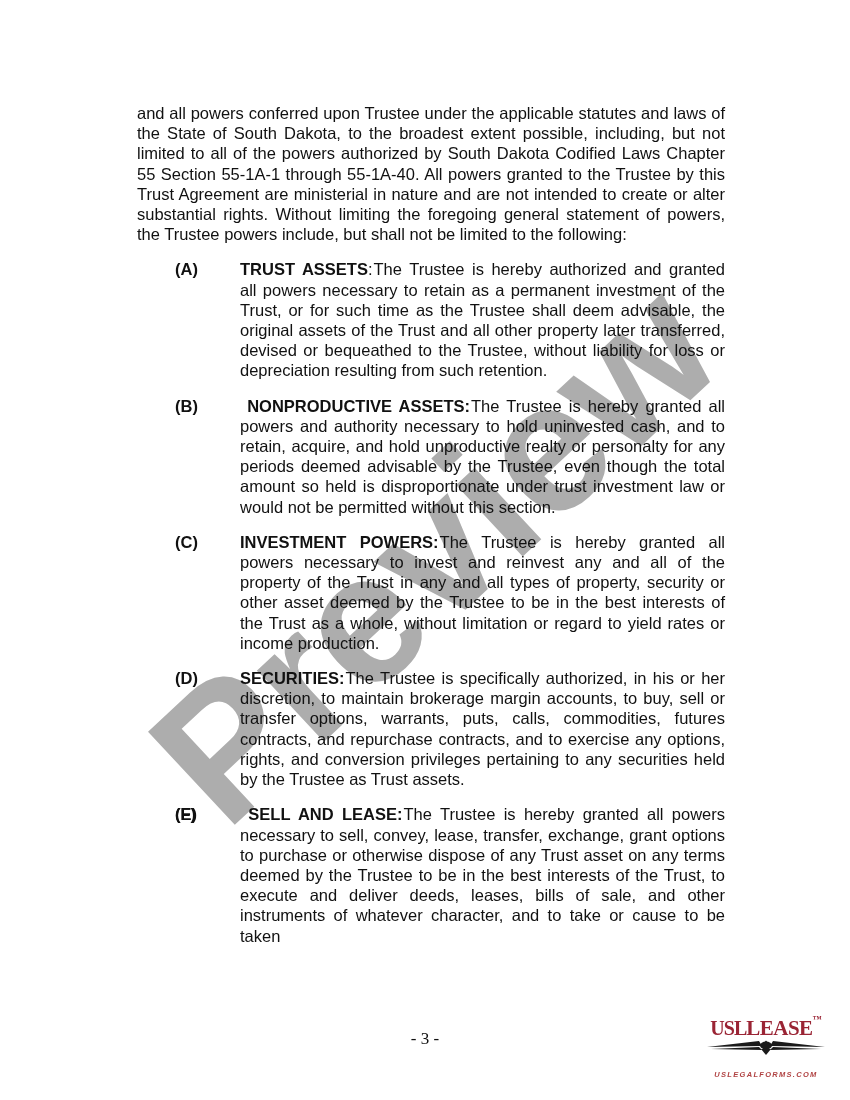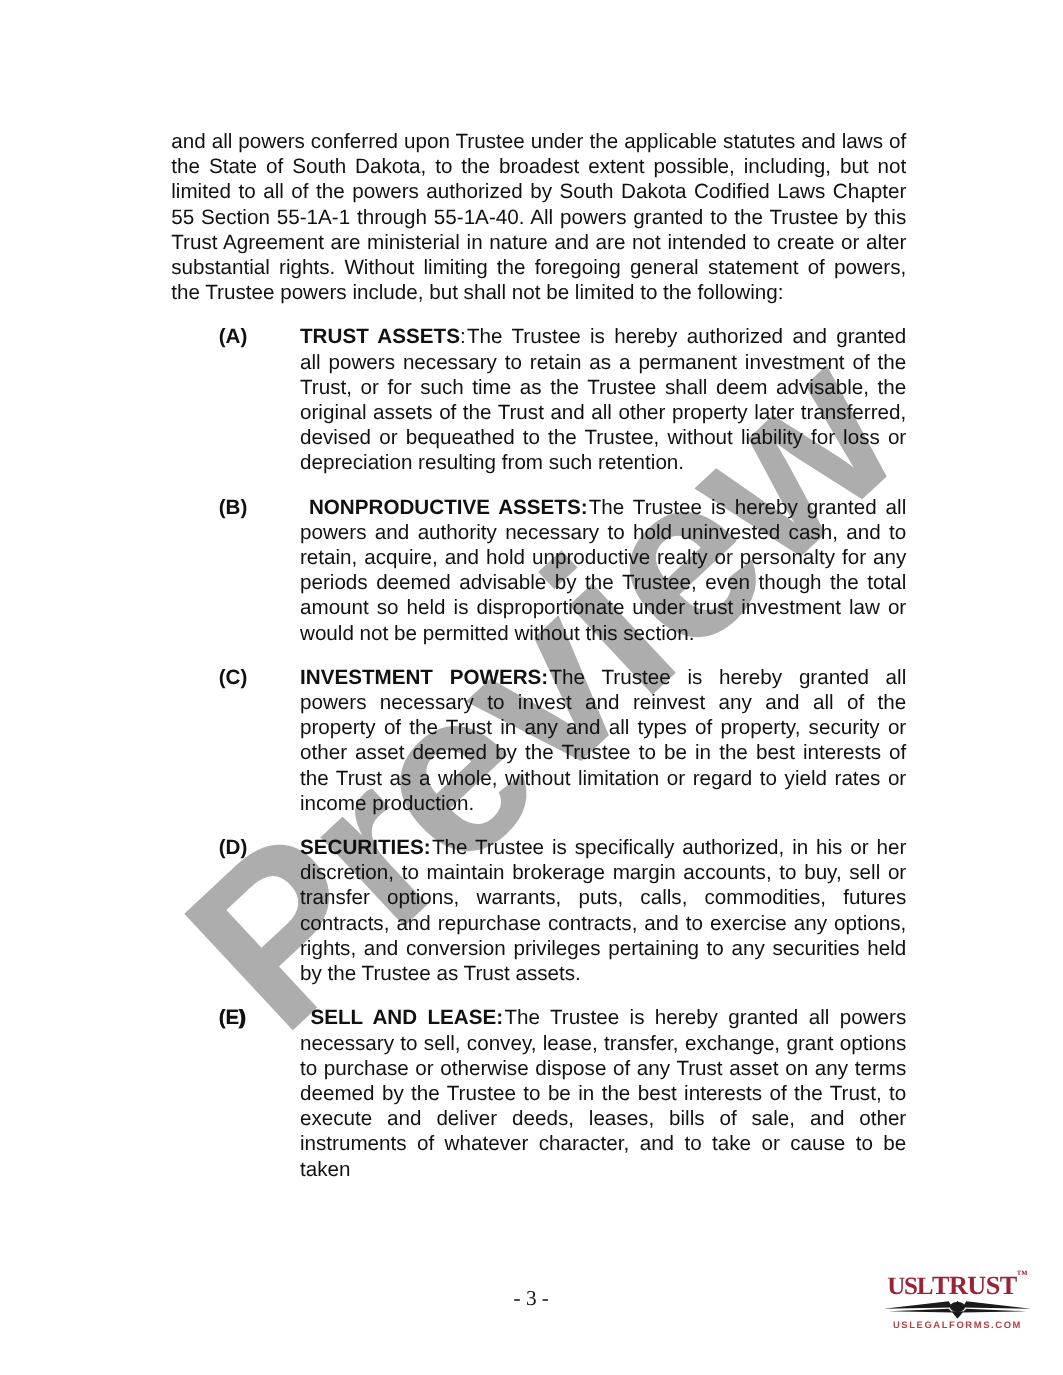--- a/index.html
+++ b/index.html
@@ -83,26 +83,27 @@
     color: #9a2434;
     line-height: 1;
     white-space: nowrap;
   }
   .logo-main { font-size: 20px; letter-spacing: -1px; }
   .logo-small { font-size: 21px; letter-spacing: -0.5px; }
   .logo-tm { font-size: 9px; vertical-align: 13px; letter-spacing: 0; }
   .eagle { margin-top: 1px; }
   .eagle svg { display: block; margin: 0 auto; }
   .logo-url {
-    margin-top: 0;
+    margin-top: 15px;
     font-size: 7.5px;
     font-weight: bold;
     letter-spacing: 1.3px;
     color: #b04343;
     white-space: nowrap;
+    font-style: italic;
   }
 </style>
 </head>
 <body>
 
 <div class="watermark" style="color: rgb(173, 173, 173);">Preview</div>
 
 <div class="doc">
 
   <p class="intro">and all powers conferred upon Trustee under the applicable statutes and laws of the State of South Dakota, to the broadest extent possible, including, but not limited to all of the powers authorized by South Dakota Codified Laws Chapter 55 Section 55-1A-1 through 55-1A-40.  All powers granted to the Trustee by this Trust Agreement are ministerial in nature and are not intended to create or alter substantial rights.  Without limiting the foregoing general statement of powers, the Trustee powers include, but shall not be limited to the following:</p>
@@ -134,21 +135,21 @@
   <div class="section">
     <span class="sec-label">(F)</span>
     <div class="sec-content"><span class="b">&nbsp;SELL AND LEASE:</span><span></span><span class="sec-body">The Trustee is hereby granted all powers necessary to sell, convey, lease, transfer, exchange, grant options to purchase or otherwise dispose of any Trust asset on any terms deemed by the Trustee to be in the best interests of the Trust, to execute and deliver deeds, leases, bills of sale, and other instruments of whatever character, and to take or cause to be taken</span></div>
   </div>
 
 </div>
 
 <div class="page-num">- 3 -</div>
 
 <div class="logo">
-  <div class="logo-text" style="color: rgb(154, 36, 52);"><span class="logo-main">USL</span><span class="logo-small">TRUST</span><span class="logo-tm">™</span></div>
+  <div class="logo-text" style="color: rgb(154, 36, 52);"><span class="logo-main">USL</span><span class="logo-small">LEASE</span><span class="logo-tm">™</span></div>
   <div class="eagle">
     <svg width="118" height="15" viewBox="0 0 118 15" aria-hidden="true">
       <g fill="#1a1a1a">
         <path d="M0,7 L52,1 L55,6 Z"></path>
         <path d="M118,7 L66,1 L63,6 Z"></path>
         <path d="M4,9 L52,7 L55,10 Z"></path>
         <path d="M114,9 L66,7 L63,10 Z"></path>
         <ellipse cx="59" cy="5.5" rx="6" ry="4"></ellipse>
         <path d="M59,0.5 L61.5,3.5 L56.5,3.5 Z"></path>
         <path d="M54,9 L64,9 L59,15 Z"></path>

